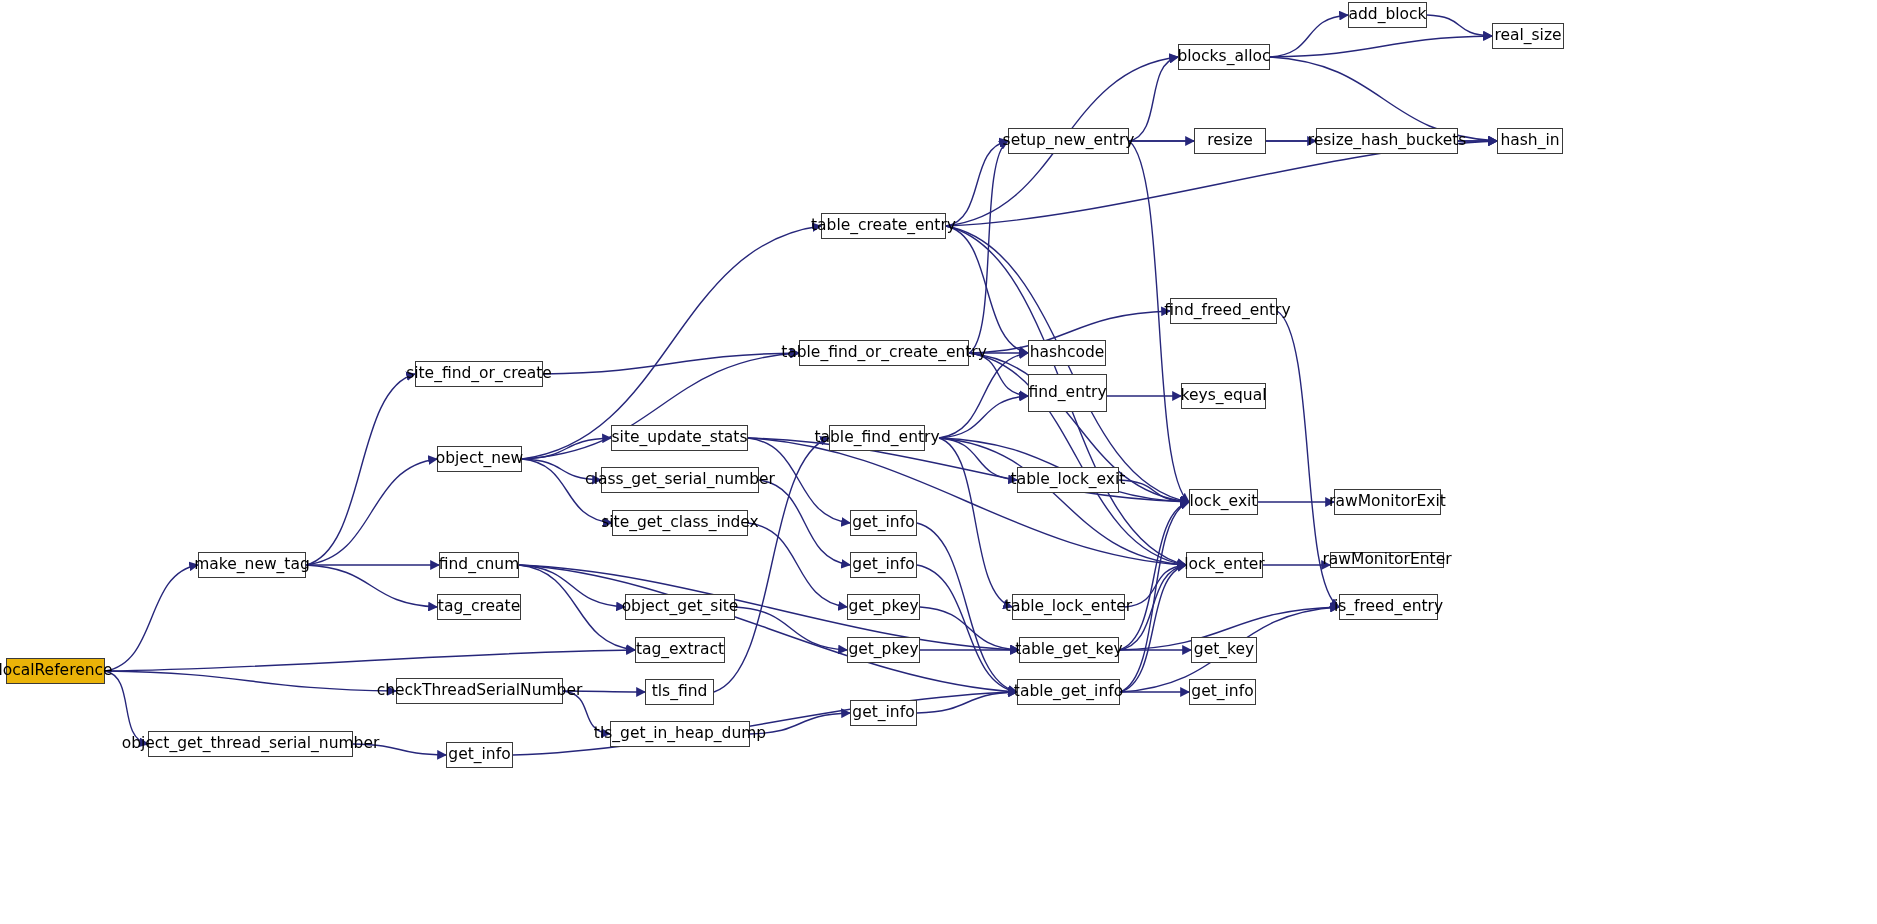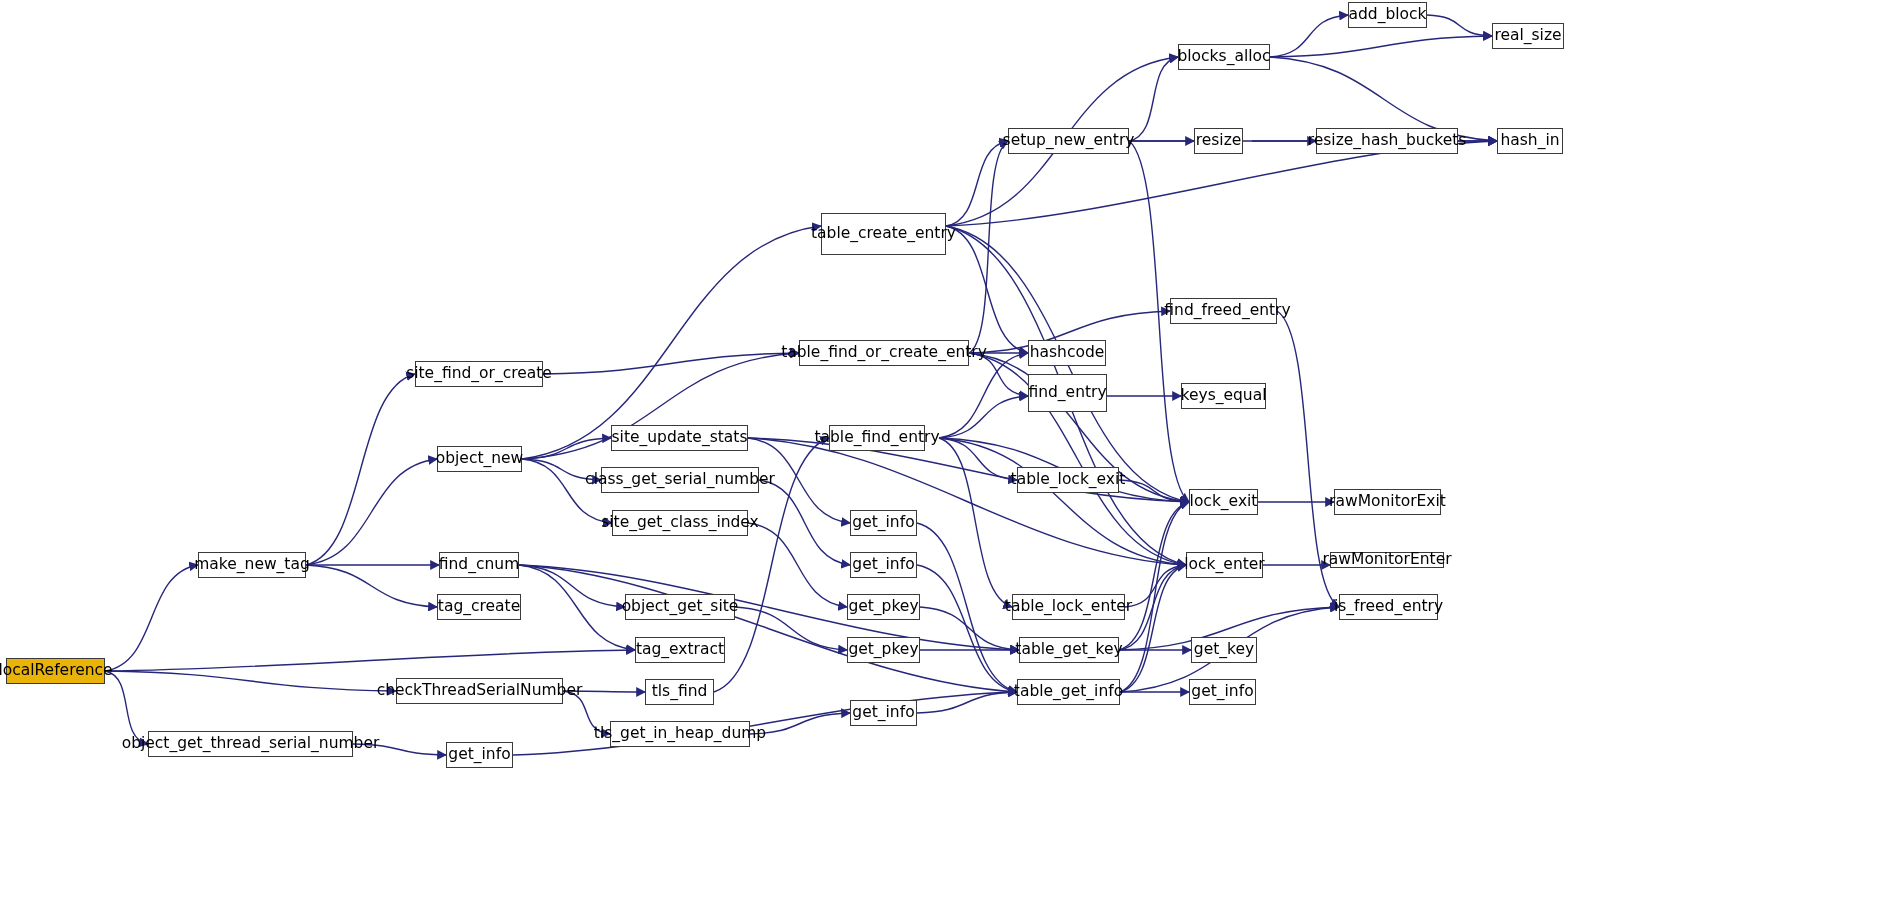--- a/index.html
+++ b/index.html
@@ -140,37 +140,37 @@
       <div class="node" style="left: 439px; top: 552px; width: 80px; height: 26px;">find_cnum</div>
       <div class="node" style="left: 437px; top: 594px; width: 84px; height: 26px;">tag_create</div>
       <div class="node" style="left: 446px; top: 742px; width: 67px; height: 26px;">get_info</div>
       <div class="node" style="left: 611px; top: 425px; width: 137px; height: 26px;">site_update_stats</div>
       <div class="node" style="left: 601px; top: 467px; width: 158px; height: 26px;">class_get_serial_number</div>
       <div class="node" style="left: 612px; top: 510px; width: 136px; height: 26px;">site_get_class_index</div>
       <div class="node" style="left: 625px; top: 594px; width: 110px; height: 26px;">object_get_site</div>
       <div class="node" style="left: 635px; top: 637px; width: 90px; height: 26px;">tag_extract</div>
       <div class="node" style="left: 645px; top: 679px; width: 69px; height: 26px;">tls_find</div>
       <div class="node" style="left: 610px; top: 721px; width: 140px; height: 26px;">tls_get_in_heap_dump</div>
-      <div class="node" style="left: 821px; top: 213px; width: 125px; height: 42px;">table_create_entry</div>
+      <div class="node" style="left: 821px; top: 213px; width: 125px; height: 26px;">table_create_entry</div>
       <div class="node" style="left: 799px; top: 340px; width: 170px; height: 26px;">table_find_or_create_entry</div>
       <div class="node" style="left: 829px; top: 425px; width: 96px; height: 26px;">table_find_entry</div>
       <div class="node" style="left: 850px; top: 510px; width: 67px; height: 26px;">get_info</div>
       <div class="node" style="left: 850px; top: 552px; width: 67px; height: 26px;">get_info</div>
       <div class="node" style="left: 847px; top: 594px; width: 73px; height: 26px;">get_pkey</div>
       <div class="node" style="left: 847px; top: 637px; width: 73px; height: 26px;">get_pkey</div>
       <div class="node" style="left: 850px; top: 700px; width: 67px; height: 26px;">get_info</div>
       <div class="node" style="left: 1008px; top: 128px; width: 121px; height: 26px;">setup_new_entry</div>
       <div class="node" style="left: 1028px; top: 340px; width: 78px; height: 26px;">hashcode</div>
       <div class="node" style="left: 1028px; top: 374px; width: 79px; height: 38px;">find_entry</div>
       <div class="node" style="left: 1017px; top: 467px; width: 102px; height: 26px;">table_lock_exit</div>
       <div class="node" style="left: 1012px; top: 594px; width: 113px; height: 26px;">table_lock_enter</div>
       <div class="node" style="left: 1019px; top: 637px; width: 100px; height: 26px;">table_get_key</div>
       <div class="node" style="left: 1017px; top: 679px; width: 103px; height: 26px;">table_get_info</div>
       <div class="node" style="left: 1178px; top: 44px; width: 92px; height: 26px;">blocks_alloc</div>
-      <div class="node" style="left: 1194px; top: 128px; width: 49px; height: 26px;">resize</div>
+      <div class="node" style="left: 1194px; top: 128px; width: 72px; height: 26px;">resize</div>
       <div class="node" style="left: 1170px; top: 298px; width: 107px; height: 26px; padding-left: 8px;">find_freed_entry</div>
       <div class="node" style="left: 1181px; top: 383px; width: 85px; height: 26px;">keys_equal</div>
       <div class="node" style="left: 1189px; top: 489px; width: 69px; height: 26px;">lock_exit</div>
       <div class="node" style="left: 1186px; top: 552px; width: 77px; height: 26px;">lock_enter</div>
       <div class="node" style="left: 1191px; top: 637px; width: 66px; height: 26px;">get_key</div>
       <div class="node" style="left: 1189px; top: 679px; width: 67px; height: 26px;">get_info</div>
       <div class="node" style="left: 1348px; top: 2px; width: 79px; height: 26px;">add_block</div>
       <div class="node" style="left: 1316px; top: 128px; width: 142px; height: 26px;">resize_hash_buckets</div>
       <div class="node" style="left: 1334px; top: 489px; width: 107px; height: 26px;">rawMonitorExit</div>
       <div class="node" style="left: 1330px; top: 552px; width: 114px; height: 16px;">rawMonitorEnter</div>

